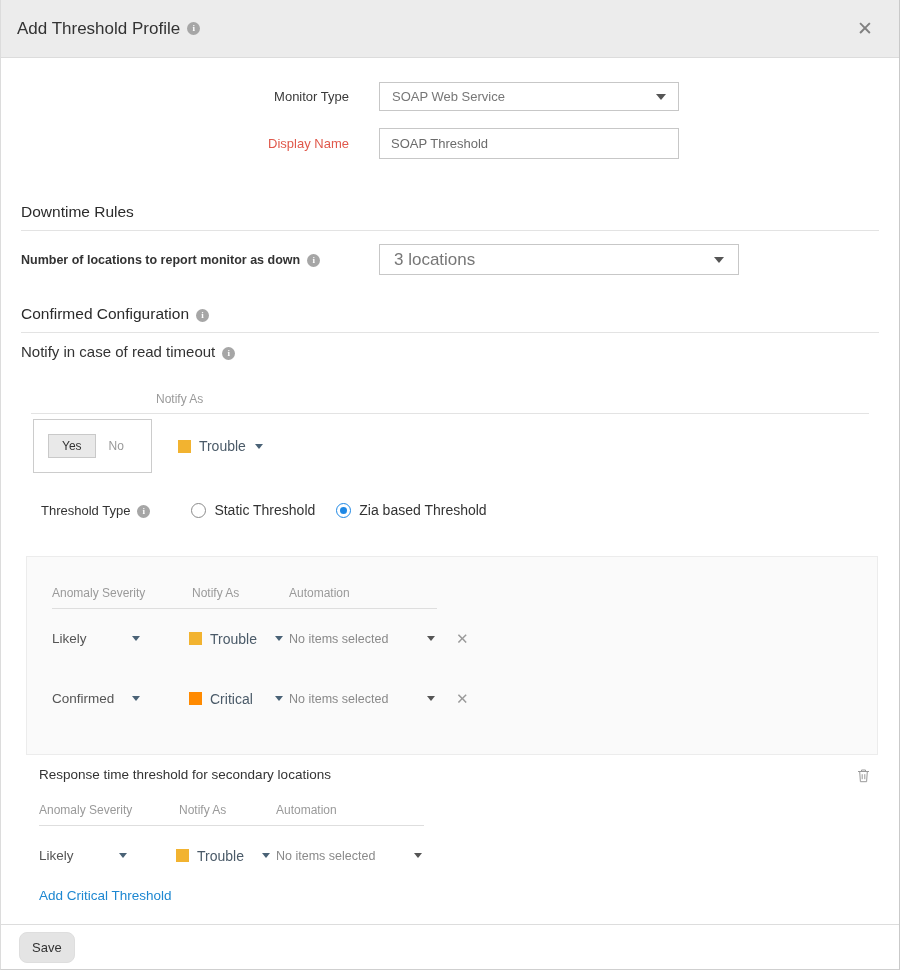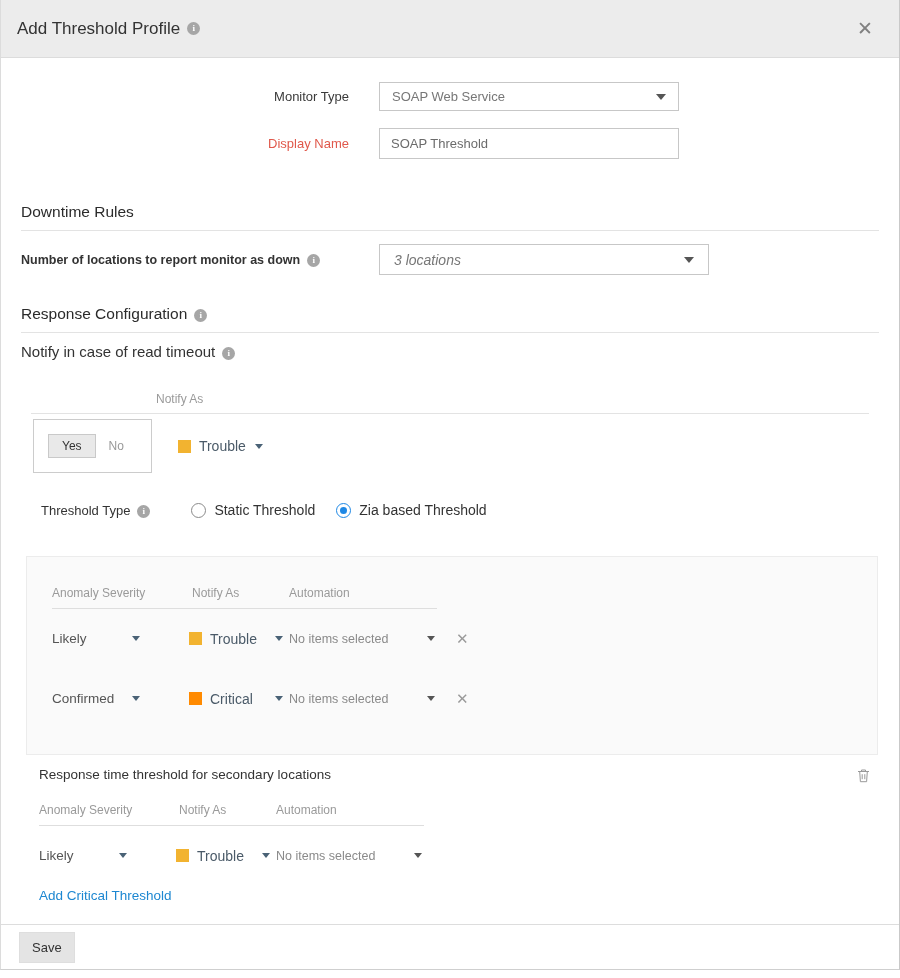--- a/index.html
+++ b/index.html
@@ -37,23 +37,23 @@
                 border-right:5px solid transparent; border-top:6px solid #555; }
 
   
   .section-heading { padding:0 20px; font-size:15.5px; color:#2b2b2b; }
   .heading-downtime { margin-top:44px; }
   .heading-threshold { margin-top:30px; }
   .rule { border:none; border-top:1px solid #e3e3e3; margin:9px 20px 0 20px; }
 
   .loc-row { display:flex; align-items:center; margin-top:13px; padding-left:20px; }
   .loc-label { width:358px; font-size:12.5px; font-weight:bold; color:#333; flex-shrink:0; }
-  .loc-select { width:330px; height:31px; border:1px solid #c7c7c7; background:#fff;
+  .loc-select { width:360px; height:31px; border:1px solid #c7c7c7; background:#fff;
                 display:flex; align-items:center; justify-content:space-between;
-                padding:0 14px; font-size:14px; color:#777; cursor:pointer;font-style:italic; }
+                padding:0 14px; font-size:17px; color:#777; cursor:pointer; }
 
   .read-timeout { margin-top:10px; padding-left:20px; font-size:15px; color:#333; }
 
   .notify-as-header { margin:32px 0 0 155px; font-size:12px; color:#9a9a9a; width:max-content; }
   .rule-wide { border:none; border-top:1px solid #e3e3e3; margin:7px 30px 0 30px; }
 
   
   .toggle-row { display:flex; align-items:center; margin:5px 0 0 32px; }
   .toggle { display:flex; align-items:center; border:1px solid #ccc; background:#fff; padding:14px; }
   .toggle-opt { font-size:12px; padding:4px 13px; cursor:pointer; }
@@ -101,21 +101,21 @@
   .remove-x::before { content:"✕"; }
   .caret-cell { width:0; height:0; border-left:4px solid transparent; border-right:4px solid transparent;
                 border-top:5px solid #555; }
 
   .secondary-section { margin:12px 23px 0 38px; padding-right:6px; }
   .add-link { margin-top:23px; font-size:13.5px; width:max-content; cursor:pointer; }
 
   
   .modal-footer { position:absolute; top:924px; left:0; right:0; bottom:0; background:#fff;
                   border-top:1px solid #ddd; display:flex; align-items:center; padding-left:18px; }
-  .save-btn { background:#e4e4e4; border:1px solid #dedede; border-radius:0;
+  .save-btn { background:#e4e4e4; border:1px solid #dedede; border-radius:8px;
               font-size:13px; color:#333; padding:7px 12px; cursor:pointer;
               font-family:"Liberation Sans", sans-serif; }
 </style>
 </head>
 <body>
 
 <div class="modal">
 
   <div class="modal-header">
     <span class="modal-title">Add Threshold Profile</span>
@@ -140,21 +140,21 @@
   <hr class="rule">
 
   <div class="loc-row">
     <span class="loc-label"><span>Number of locations to report monitor as down</span><span class="info-icon"></span></span>
     <div class="loc-select">
       <span>3 locations</span>
       <span class="caret-down"></span>
     </div>
   </div>
 
-  <div class="section-heading heading-threshold"><span>Response Configuration</span><span class="info-icon"></span></div>
+  <div class="section-heading heading-threshold"><span>Confirmed Configuration</span><span class="info-icon"></span></div>
   <hr class="rule">
 
   <div class="read-timeout"><span>Notify in case of read timeout</span><span class="info-icon"></span></div>
 
   <div class="notify-as-header">Notify As</div>
   <hr class="rule-wide">
 
   <div class="toggle-row">
     <div class="toggle">
       <span class="toggle-opt on">Yes</span>

